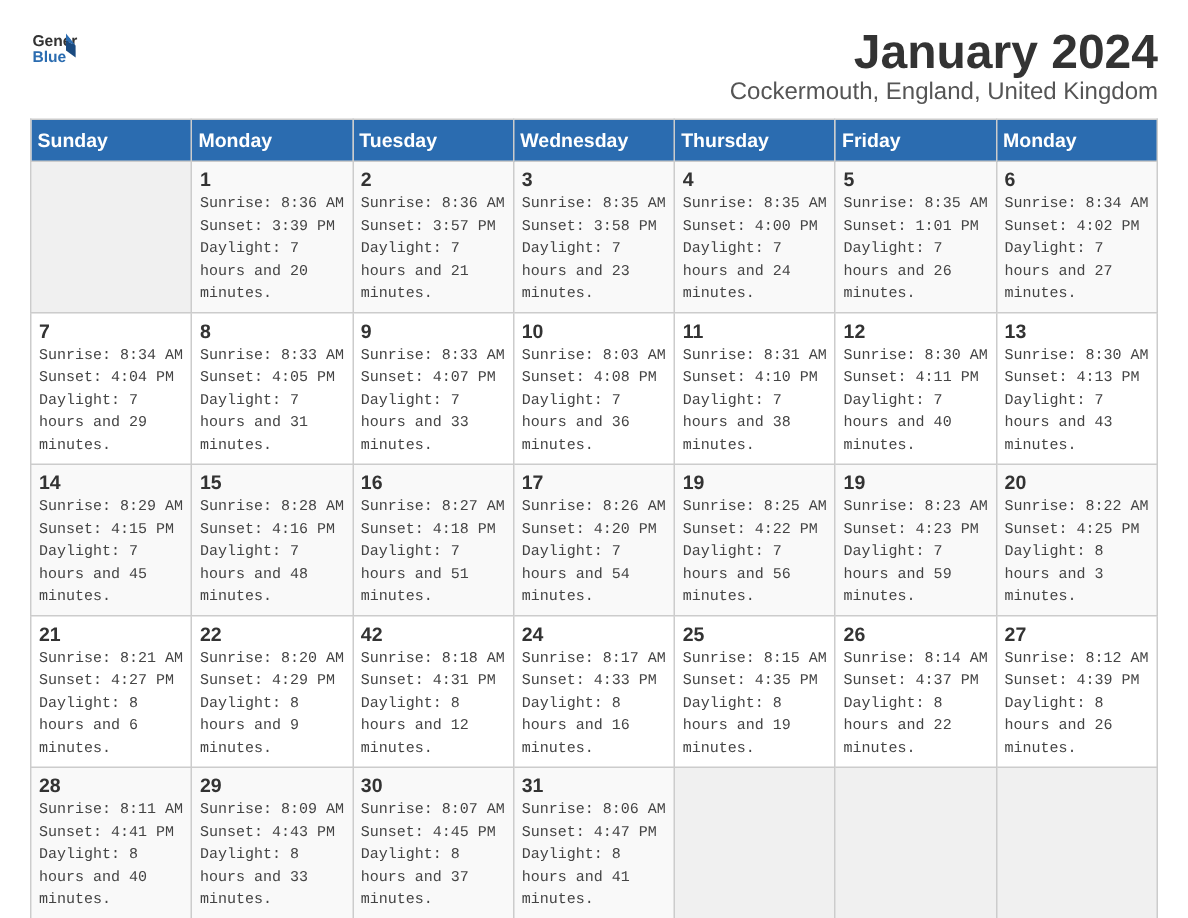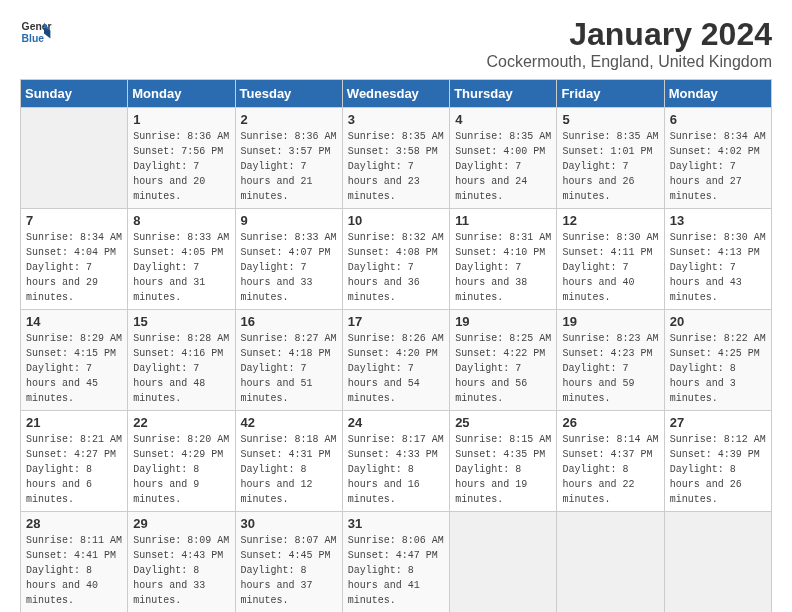--- a/index.html
+++ b/index.html
@@ -118,21 +118,21 @@
       <th>Monday</th>
     </tr>
   </thead>
   <tbody id="calendar-body">
   <tr>
         <td class="empty-cell"></td>
         <td>
         <span class="day-number">1</span>
         <div class="day-info">
           <div>Sunrise: 8:36 AM</div>
-          <div>Sunset: 7:56 PM</div>
+          <div>Sunset: 3:39 PM</div>
           <div>Daylight: 7 hours and 20 minutes.</div>
         </div>
       </td>
         <td>
         <span class="day-number">2</span>
         <div class="day-info">
           <div>Sunrise: 8:36 AM</div>
           <div>Sunset: 3:57 PM</div>
           <div>Daylight: 7 hours and 21 minutes.</div>
         </div>
@@ -191,21 +191,21 @@
         <span class="day-number">9</span>
         <div class="day-info">
           <div>Sunrise: 8:33 AM</div>
           <div>Sunset: 4:07 PM</div>
           <div>Daylight: 7 hours and 33 minutes.</div>
         </div>
       </td>
         <td>
         <span class="day-number">10</span>
         <div class="day-info">
-          <div>Sunrise: 8:32 AM</div>
+          <div>Sunrise: 8:03 AM</div>
           <div>Sunset: 4:08 PM</div>
           <div>Daylight: 7 hours and 36 minutes.</div>
         </div>
       </td>
         <td>
         <span class="day-number">11</span>
         <div class="day-info">
           <div>Sunrise: 8:31 AM</div>
           <div>Sunset: 4:10 PM</div>
           <div>Daylight: 7 hours and 38 minutes.</div>

